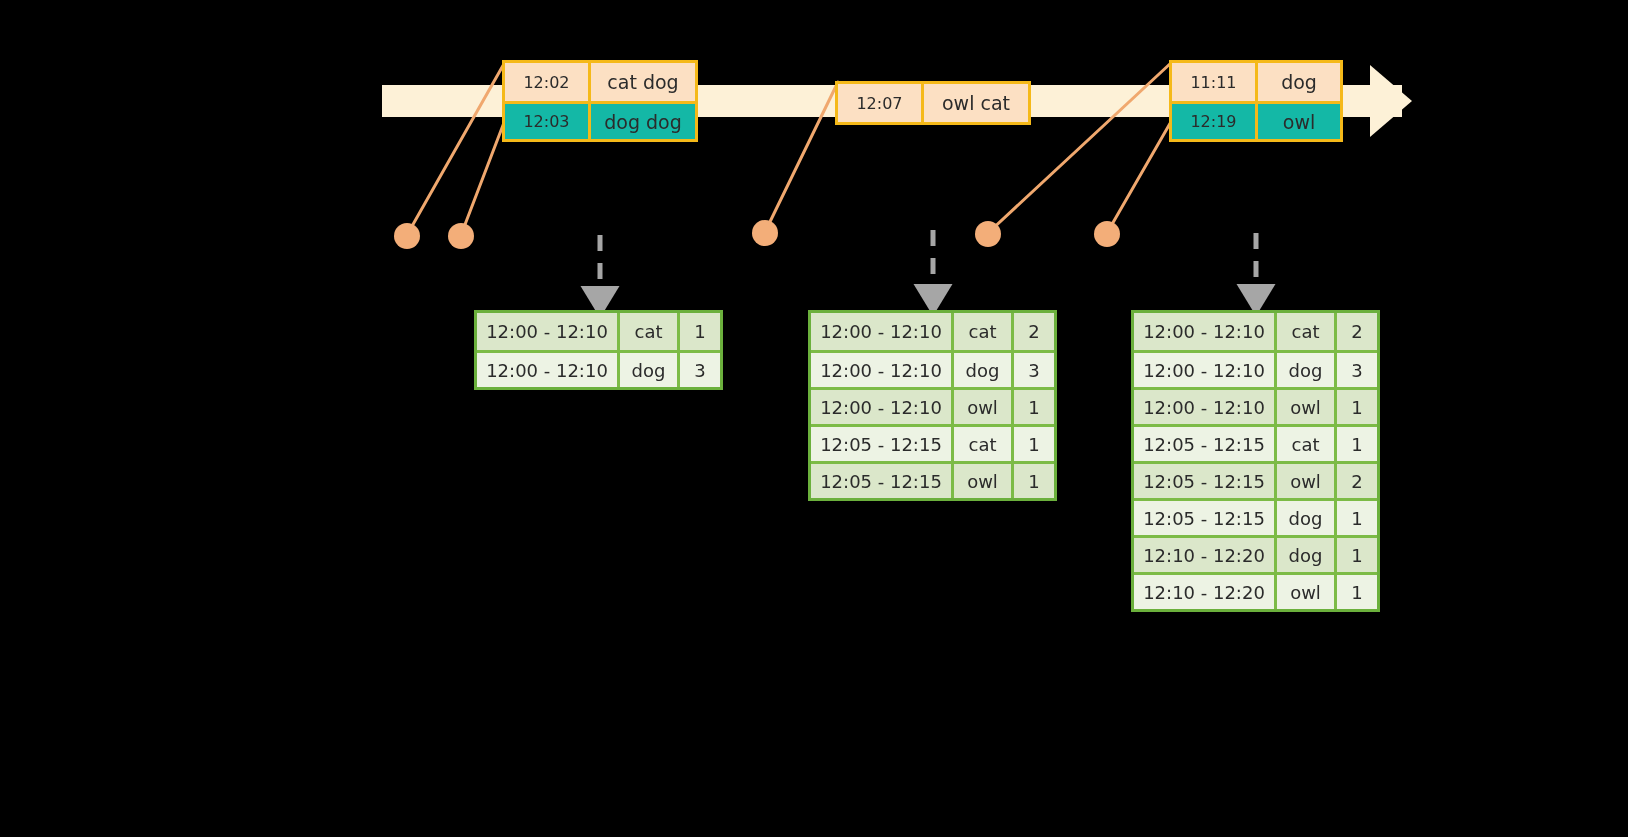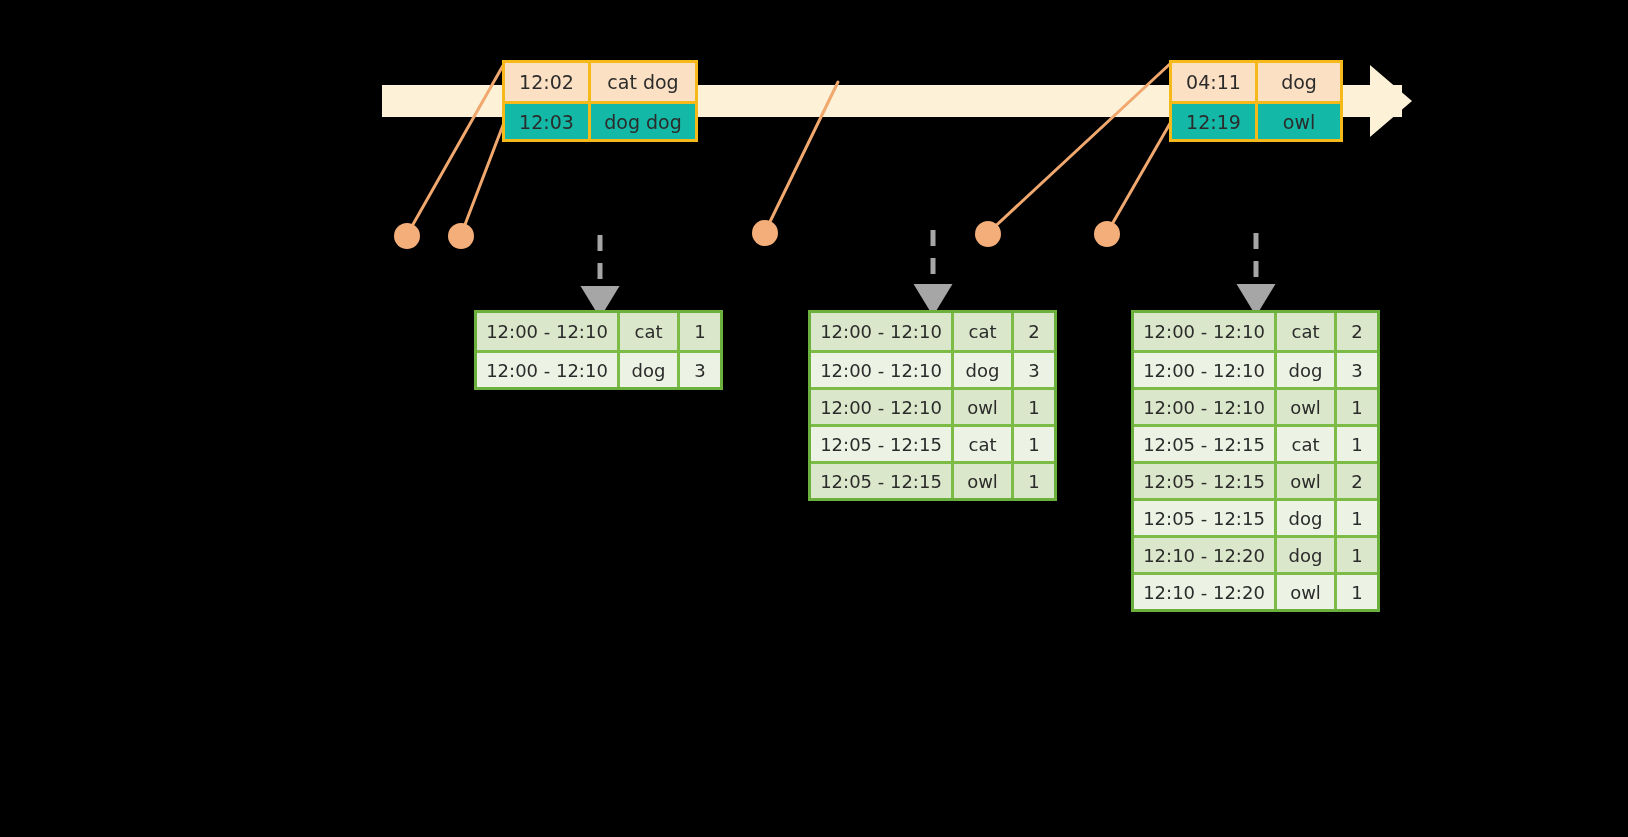--- a/index.html
+++ b/index.html
@@ -45,21 +45,21 @@
   }
   .event-row.shade { background: #FCE0C3; }
   .event-row.plain { background: #14b8a6; }
   .ev-time {
     width: 86px;
     display: flex;
     align-items: center;
     justify-content: center;
     border-right: 3px solid #F5B919;
     box-sizing: border-box;
-    font-size: 19px;
+    font-size: 16px;
     color: #2B2B2B;
   }
   .ev-text {
     flex: 1;
     display: flex;
     align-items: center;
     justify-content: center;
     box-sizing: border-box;
     font-size: 19px;
     color: #2B2B2B;
@@ -156,24 +156,30 @@
     <div class="event-row shade">
       <div class="ev-time">12:02</div>
       <div class="ev-text">cat dog</div>
     </div>
     <div class="event-row plain">
       <div class="ev-time">12:03</div>
       <div class="ev-text">dog dog</div>
     </div>
   </div>
 
+  <div class="event-box" style="left:835px; top:81px; width:196px;">
+    <div class="event-row shade">
+      <div class="ev-time">12:07</div>
+      <div class="ev-text">owl cat</div>
+    </div>
+  </div>
 
   <div class="event-box" style="left:1169px; top:60px; width:174px;">
     <div class="event-row shade">
-      <div class="ev-time">04:11</div>
+      <div class="ev-time">11:11</div>
       <div class="ev-text">dog</div>
     </div>
     <div class="event-row plain">
       <div class="ev-time">12:19</div>
       <div class="ev-text">owl</div>
     </div>
   </div>
 
   <div class="result-table" style="left:474px; top:310px; width:249px;">
     <div class="res-row shade">

